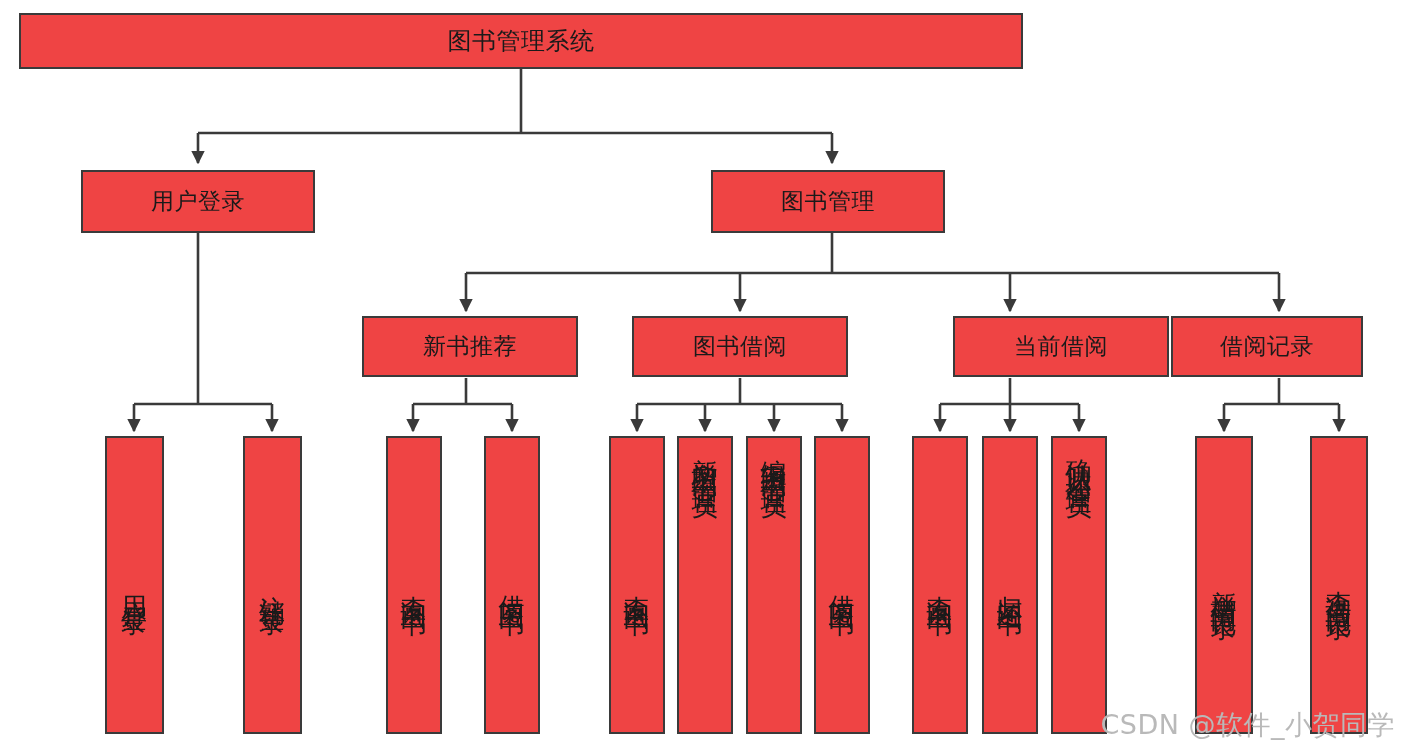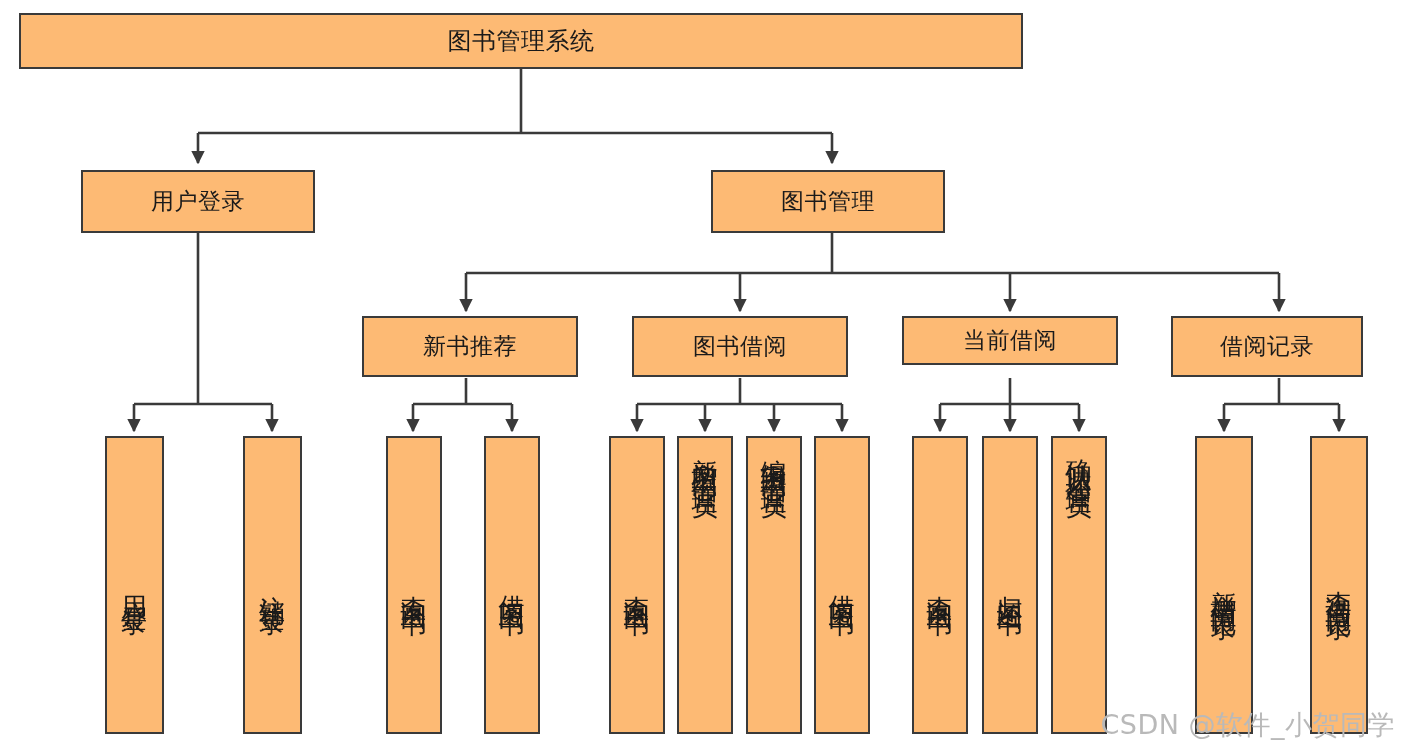--- a/index.html
+++ b/index.html
@@ -21,21 +21,21 @@
     position: absolute;
     left: 0;
     top: 0;
     width: 1405px;
     height: 747px;
   }
   .node {
     position: absolute;
     box-sizing: border-box;
     border: 2.5px solid #3a3a3a;
-    background: #fdba74;
+    background: #ef4444;
     display: flex;
     align-items: center;
     justify-content: center;
     color: #1a1a1a;
   }
   .node-label {
     display: block;
     text-align: center;
     line-height: 1.18;
     white-space: nowrap;
@@ -146,21 +146,21 @@
   <div class="node horizontal" style="left:711px; top:170px; width:234px; height:63px;align-items:center;">
     <span class="node-label">图书管理</span>
   </div>
 
   <div class="node horizontal" style="left:632px; top:316px; width:216px; height:61px;">
     <span class="node-label">图书借阅</span>
   </div>
   <div class="node horizontal" style="left:362px; top:316px; width:216px; height:61px;">
     <span class="node-label">新书推荐</span>
   </div>
-  <div class="node horizontal" style="left:902px; top:316px; width:216px; height:49px;">
+  <div class="node horizontal" style="left:953px; top:316px; width:216px; height:61px;">
     <span class="node-label">当前借阅</span>
   </div>
   <div class="node horizontal" style="left:1171px; top:316px; width:192px; height:61px;">
     <span class="node-label">借阅记录</span>
   </div>
 
   <div class="node vertical" style="left:105px; top:436px; width:59px; height:298px;">
     <div class="vwrap">
       <span class="node-label">用户登录</span>
     </div>

